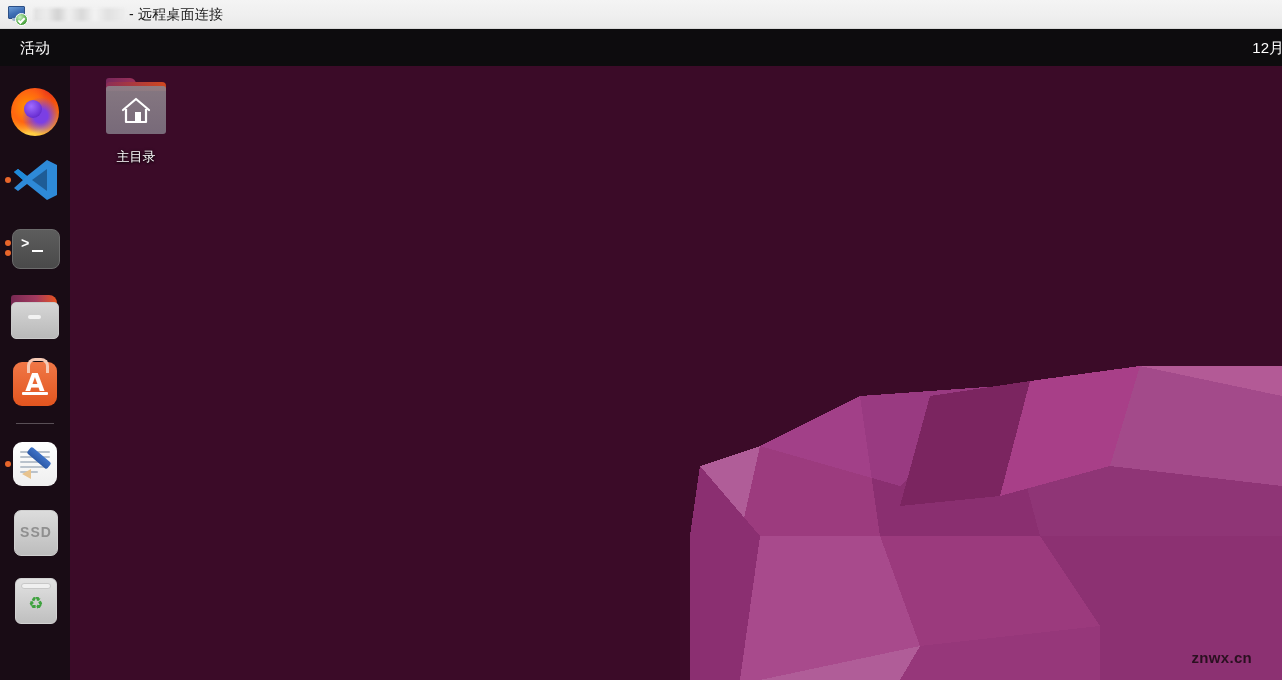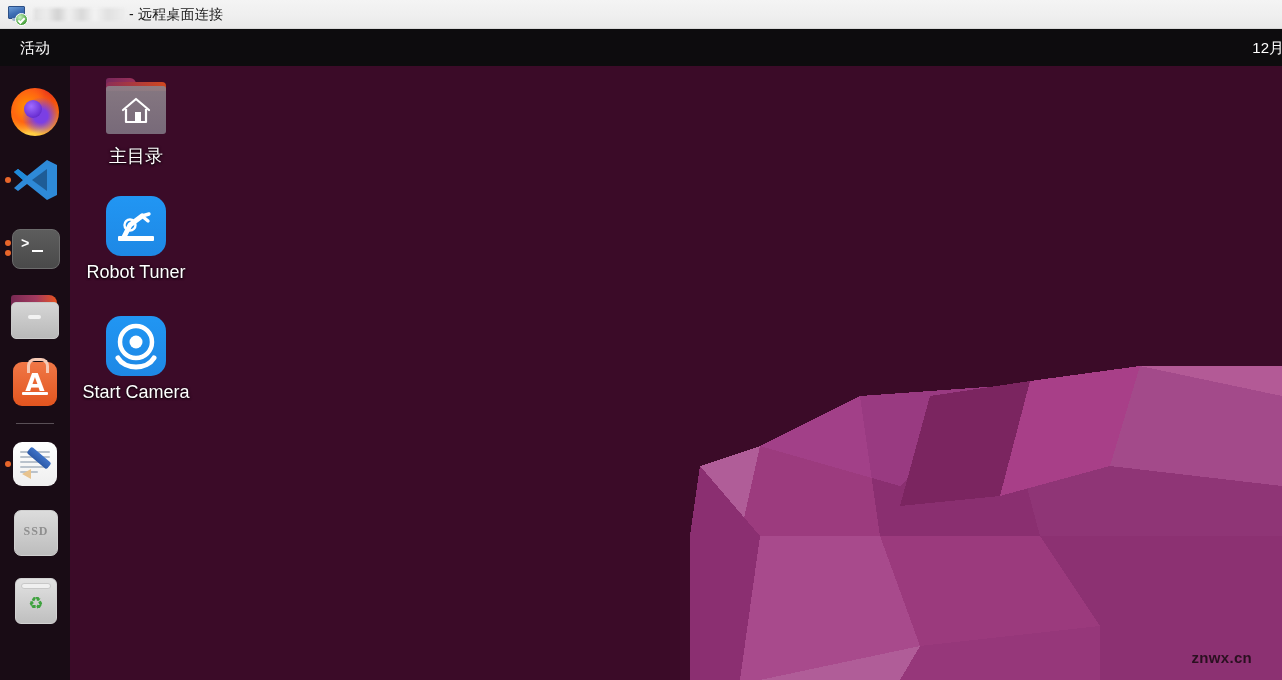--- a/index.html
+++ b/index.html
@@ -239,42 +239,42 @@
   .ico-gedit { width:44px;height:44px;border-radius:9px;position:relative;
     background:linear-gradient(180deg,#ffffff 0%,#efefef 100%);overflow:hidden;}
   .ico-gedit .gl{position:absolute;left:7px;height:2px;background:#b9c2cc;border-radius:1px;}
   .ico-gedit .pencil{position:absolute;left:13px;top:12px;width:26px;height:8px;transform:rotate(40deg);
     background:linear-gradient(180deg,#3f73c8 0%,#2d5aa8 100%);border-radius:2px;}
   .ico-gedit .tip{position:absolute;left:9px;top:27px;width:0;height:0;transform:rotate(0deg);
     border-top:5px solid transparent;border-bottom:5px solid transparent;border-right:9px solid #e8c38e;}
 
   .ico-ssd { width:42px;height:44px;border-radius:7px;position:relative;
     background:linear-gradient(180deg,#dcdcdc 0%,#bdbdbd 100%);border:1px solid #cfcfcf;}
-  .ico-ssd .ssd-t{position:absolute;left:0;top:13px;width:42px;text-align:center;color:#8f8f8f;font-size:12px;font-weight:bold;letter-spacing:1px;font-family:Liberation Serif, serif;}
+  .ico-ssd .ssd-t{position:absolute;left:0;top:13px;width:42px;text-align:center;color:#8f8f8f;font-size:14px;font-weight:bold;letter-spacing:1px;}
 
   .ico-trash { width:40px;height:44px;border-radius:6px;position:relative;
     background:linear-gradient(180deg,#e2e2e2 0%,#bfbfbf 100%);border:1px solid #d2d2d2;}
   .ico-trash .lid{position:absolute;left:5px;top:4px;width:30px;height:6px;border-radius:3px;background:#f0f0f0;border:1px solid #c8c8c8;box-sizing:border-box;}
   .ico-trash .rec{position:absolute;left:0;top:16px;width:40px;text-align:center;color:#3fa23f;font-size:17px;line-height:17px;}
 
   
   .desk-icon {
     position: absolute;
     width: 116px;
     text-align: center;
     z-index: 10;
     user-select: none;
   }
   .desk-icon .di-img {
     width: 64px; height: 64px;
     margin: 0 auto 6px auto;
     position: relative;
   }
   .desk-icon .di-label {
-    font-size: 18px;
+    font-size: 13px;
     color: #ffffff;
     line-height: 17px;
     text-shadow: 0 1px 2px rgba(0,0,0,.85), 0 0 3px rgba(0,0,0,.7);
     word-wrap: break-word;
     white-space: nowrap;
   }
 
   
   .di-home .hf-tab{position:absolute;left:2px;top:0;width:30px;height:10px;border-radius:3px 6px 0 0;
     background:linear-gradient(90deg,#77275a 0%,#9c3159 100%);}
@@ -376,45 +376,21 @@
         <span class="hf-body"></span>
         <svg class="hf-house" viewBox="0 0 30 28">
           <path d="M2 14 L15 3 L28 14" fill="none" stroke="#ffffff" stroke-width="2.2" stroke-linejoin="round" stroke-linecap="round"></path>
           <path d="M5 13 L5 26 L25 26 L25 13" fill="none" stroke="#ffffff" stroke-width="2.2" stroke-linejoin="round"></path>
           <rect x="14" y="16" width="6" height="10" fill="#ffffff"></rect>
         </svg>
       </div>
       <div class="di-label">主目录</div>
     </div>
 
-    <div class="desk-icon di-robot" style="left:78px; top:128px;">
-      <div class="di-img">
-        <span class="rt-bg"></span>
-        <svg viewBox="0 0 64 64" style="position:absolute;left:0;top:0;width:64px;height:64px;">
-          <rect x="14" y="42" width="36" height="5" rx="1" fill="#ffffff"></rect>
-          <path d="M20 43 L26 31 L38 22" stroke="#ffffff" stroke-width="5" fill="none" stroke-linecap="round" stroke-linejoin="round"></path>
-          <circle cx="26" cy="31" r="5.5" fill="none" stroke="#ffffff" stroke-width="2.4"></circle>
-          <path d="M38 22 L45 20 M38 22 L44 27" stroke="#ffffff" stroke-width="3.4" fill="none" stroke-linecap="round"></path>
-          <circle cx="26" cy="31" r="1.8" fill="#ffffff"></circle>
-        </svg>
-      </div>
-      <div class="di-label">Robot Tuner</div>
-    </div>
-
-    <div class="desk-icon di-cam" style="left:78px; top:248px;">
-      <div class="di-img">
-        <span class="cm-bg"></span>
-        <svg viewBox="0 0 64 64" style="position:absolute;left:0;top:0;width:64px;height:64px;">
-          <circle cx="32" cy="28" r="16" fill="none" stroke="#ffffff" stroke-width="4.5"></circle>
-          <circle cx="32" cy="28" r="6.5" fill="#ffffff"></circle>
-          <path d="M14 44 A20 16 0 0 0 50 44" fill="none" stroke="#ffffff" stroke-width="5" stroke-linecap="round"></path>
-        </svg>
-      </div>
-      <div class="di-label">Start Camera</div>
-    </div>
+
 
 
     <div id="wm-site">znwx.cn</div>
   </div>
 
   <div id="dock">
 
     <div class="dock-item">
       <div class="dots"></div>
       <div class="dock-glyph ico-firefox"></div>

